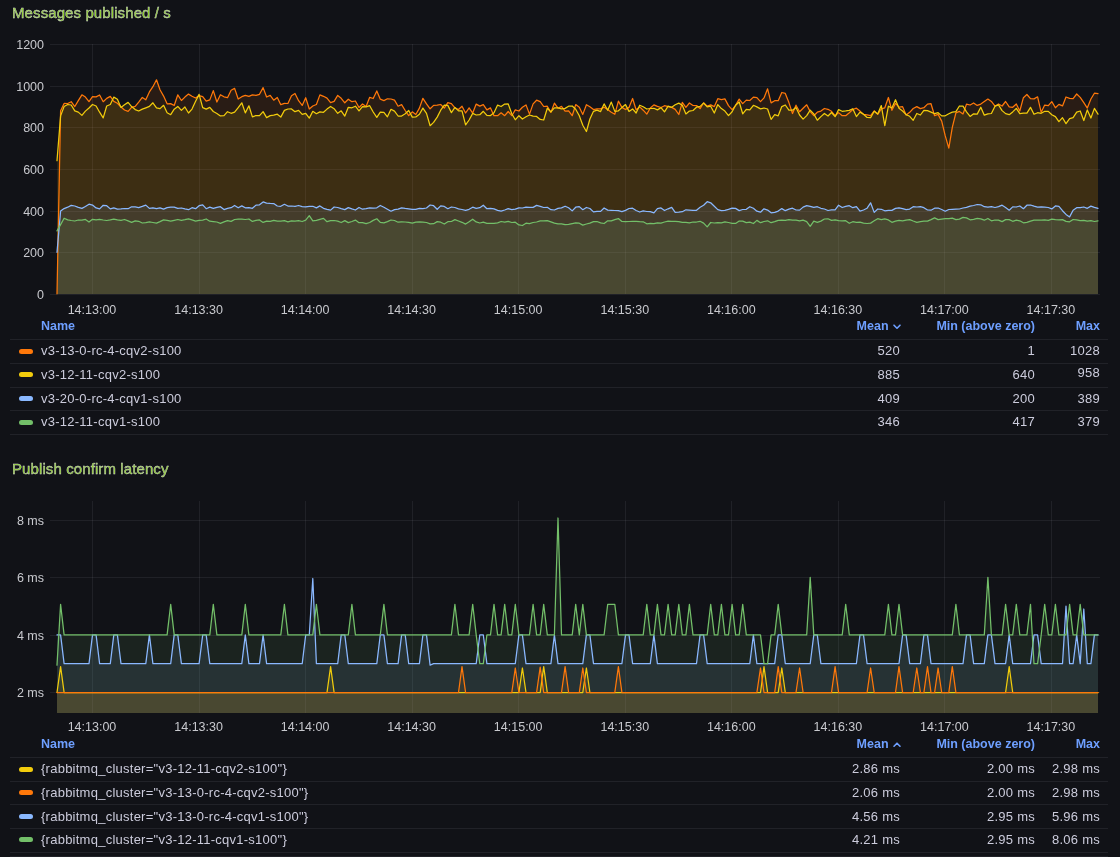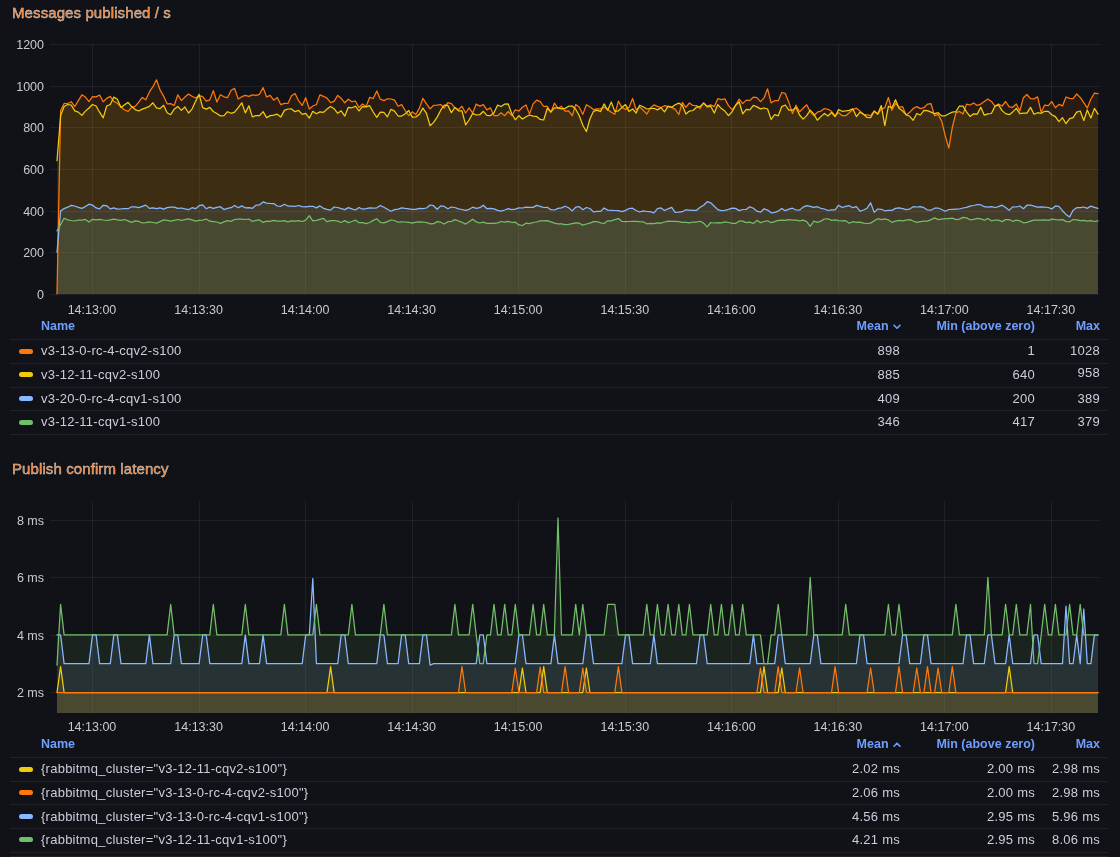--- a/index.html
+++ b/index.html
@@ -1,16 +1,16 @@
 <!DOCTYPE html>
 <html><head><meta charset="utf-8"><style>
 html,body{margin:0;padding:0;background:#111217;width:1120px;height:857px;overflow:hidden}
 body{font-family:"Liberation Sans",sans-serif;position:relative}
 svg text{font-family:"Liberation Sans",sans-serif}
-.title{position:absolute;left:12px;color:#f97316;font-size:15px;font-weight:400;-webkit-text-stroke:0.4px #d8d9da;letter-spacing:0.1px}
+.title{position:absolute;left:12px;color:#84cc16;font-size:15px;font-weight:400;-webkit-text-stroke:0.4px #d8d9da;letter-spacing:0.1px}
 .lh{position:absolute;color:#6e9fff;font-size:12.5px;font-weight:700;white-space:nowrap;line-height:23.5px;height:23.5px;line-height:23.5px}
 .lt{position:absolute;color:#ccccdc;font-size:13px;letter-spacing:0.25px;white-space:nowrap;height:23.5px;line-height:23.5px}
 .lh{line-height:23.5px}
 .sep{position:absolute;left:10px;right:12px;height:1px;background:rgba(204,204,220,0.09)}
 .pill{position:absolute;left:19px;width:14px;height:5px;border-radius:2.5px}
 </style></head>
 <body>
 <div class="title" style="top:4px">Messages published / s</div>
 <div class="title" style="top:460px">Publish confirm latency</div>
 <svg width="1120" height="857" style="position:absolute;left:0;top:0">
@@ -95,21 +95,21 @@
 </svg>
 <div class="lh" style="top:314.8px;left:41px">Name</div>
 <div class="lh" style="top:314.8px;right:218px;left:auto;text-align:right">Mean <svg width="10" height="10" style="vertical-align:-2.5px">
       <path d="M2,3.2 L5,6.2 L8,3.2" fill="none" stroke="#6E9FFF" stroke-width="1.6" stroke-linecap="round" stroke-linejoin="round"></path>
     </svg></div>
 <div class="lh" style="top:314.8px;right:85px;left:auto">Min (above zero)</div>
 <div class="lh" style="top:314.8px;right:20px;left:auto">Max</div>
 <div class="sep" style="top:339.2px"></div>
 <div class="pill" style="top:348.6px;background:#FF780A"></div>
 <div class="lt" style="top:339.4px;left:41px">v3-13-0-rc-4-cqv2-s100</div>
-<div class="lt" style="top:339.4px;right:220px;left:auto">898</div>
+<div class="lt" style="top:339.4px;right:220px;left:auto">520</div>
 <div class="lt" style="top:339.4px;right:85px;left:auto">1</div>
 <div class="lt" style="top:339.4px;right:20px;left:auto">1028</div>
 <div class="sep" style="top:362.9px"></div>
 <div class="pill" style="top:372.2px;background:#F2CC0C"></div>
 <div class="lt" style="top:363.1px;left:41px">v3-12-11-cqv2-s100</div>
 <div class="lt" style="top:363.1px;right:220px;left:auto">885</div>
 <div class="lt" style="top:363.1px;right:85px;left:auto">640</div>
 <div class="lt" style="top:361px;right:20px;left:auto">958</div>
 <div class="sep" style="top:386.6px"></div>
 <div class="pill" style="top:395.9px;background:#8AB8FF"></div>
@@ -126,21 +126,21 @@
 <div class="sep" style="top:434.0px"></div>
 <div class="lh" style="top:732.8px;left:41px">Name</div>
 <div class="lh" style="top:732.8px;right:218px;left:auto;text-align:right">Mean <svg width="10" height="10" style="vertical-align:-2.5px">
       <path d="M2,6.2 L5,3.2 L8,6.2" fill="none" stroke="#6E9FFF" stroke-width="1.6" stroke-linecap="round" stroke-linejoin="round"></path>
     </svg></div>
 <div class="lh" style="top:732.8px;right:85px;left:auto">Min (above zero)</div>
 <div class="lh" style="top:732.8px;right:20px;left:auto">Max</div>
 <div class="sep" style="top:757.2px"></div>
 <div class="pill" style="top:766.5px;background:#F2CC0C"></div>
 <div class="lt" style="top:757.3px;left:41px">{rabbitmq_cluster="v3-12-11-cqv2-s100"}</div>
-<div class="lt" style="top:757.3px;right:220px;left:auto">2.02 ms</div>
+<div class="lt" style="top:757.3px;right:220px;left:auto">2.86 ms</div>
 <div class="lt" style="top:757.3px;right:85px;left:auto">2.00 ms</div>
 <div class="lt" style="top:757.3px;right:20px;left:auto">2.98 ms</div>
 <div class="sep" style="top:780.8px"></div>
 <div class="pill" style="top:790.1px;background:#FF780A"></div>
 <div class="lt" style="top:780.9px;left:41px">{rabbitmq_cluster="v3-13-0-rc-4-cqv2-s100"}</div>
 <div class="lt" style="top:780.9px;right:220px;left:auto">2.06 ms</div>
 <div class="lt" style="top:780.9px;right:85px;left:auto">2.00 ms</div>
 <div class="lt" style="top:780.9px;right:20px;left:auto">2.98 ms</div>
 <div class="sep" style="top:804.4px"></div>
 <div class="pill" style="top:813.8px;background:#8AB8FF"></div>

